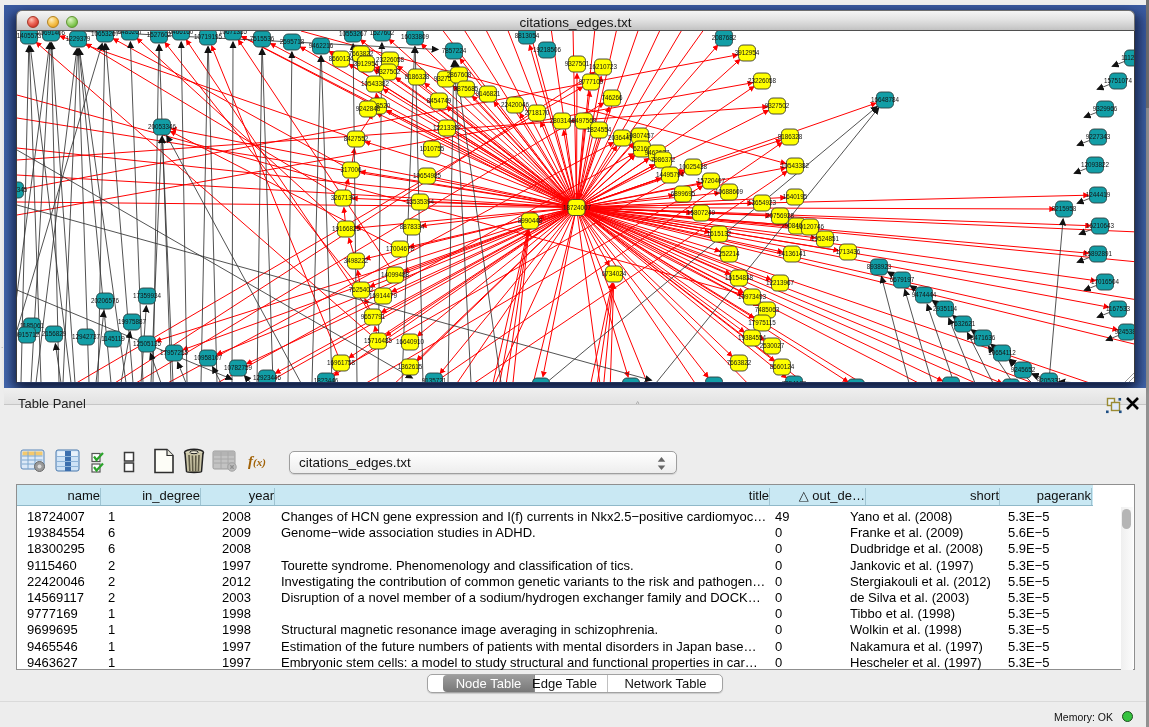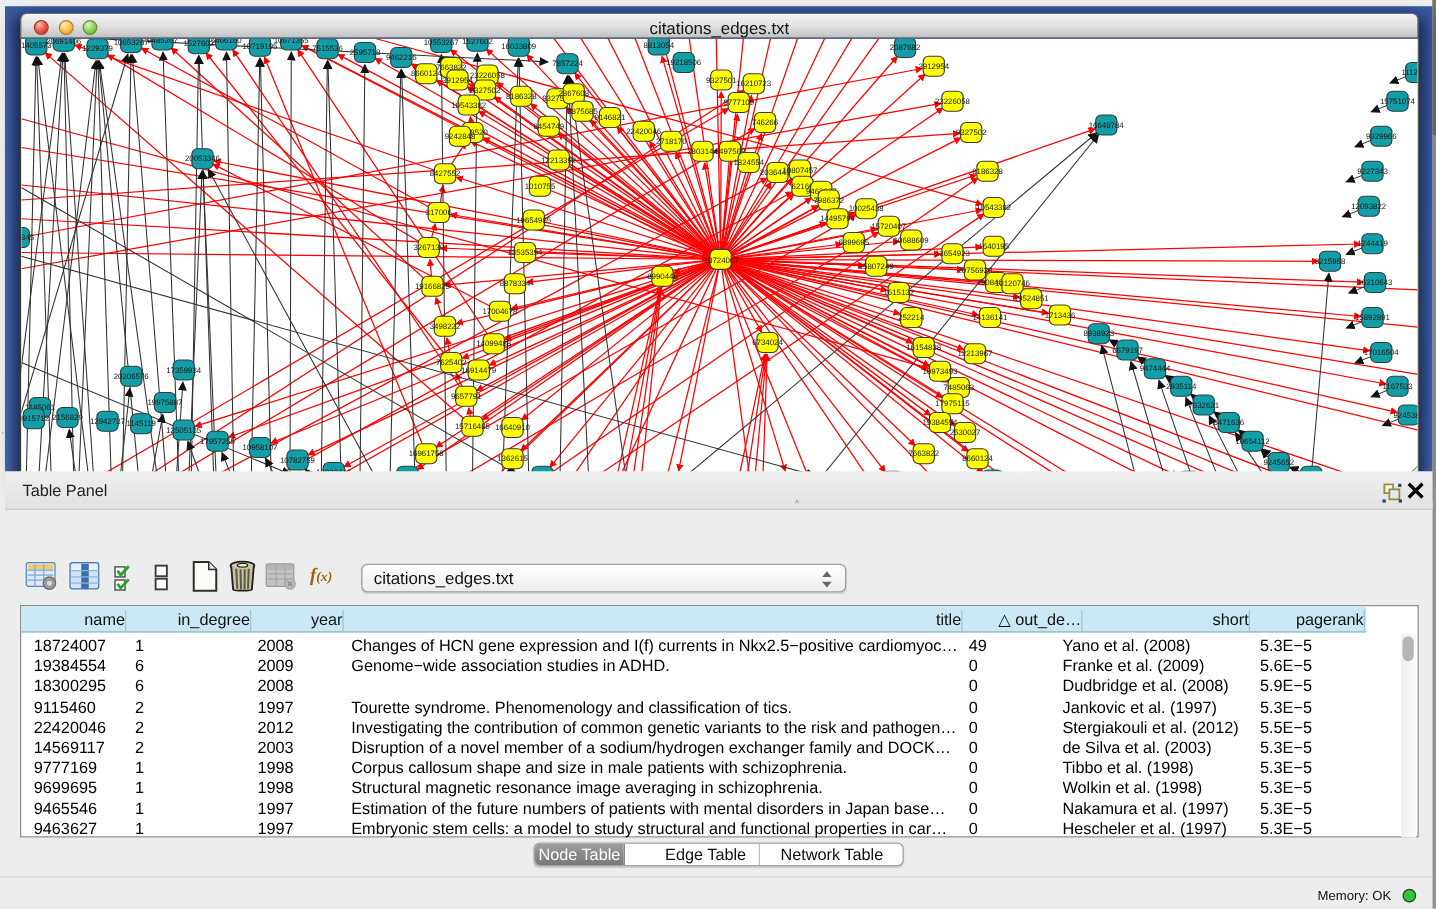--- a/index.html
+++ b/index.html
@@ -7,39 +7,39 @@
 #rightstrip{position:absolute;right:0;top:0;width:3px;height:727px;background:#919191}
 #rightstrip:before{content:"";position:absolute;left:0;top:0;width:3px;height:108px;background:#6f6f6f}
 #win{position:absolute;left:16px;top:10px;width:1119px;height:373px;border-radius:6px 6px 0 0;box-shadow:0 6px 11px 1px rgba(8,14,40,.62), 8px 4px 10px rgba(8,14,40,.30), -6px 3px 9px rgba(8,14,40,.30)}
 #titlebar{position:absolute;left:0;top:0;width:100%;height:21px;border-radius:6px 6px 0 0;background:linear-gradient(180deg,#f5f5f5 0%,#e3e3e3 45%,#cfcfcf 80%,#c2c2c2 100%);border:1px solid #6e6e6e;border-bottom:1px solid #4f4f4f}
 #titlebar .t{position:absolute;width:100%;text-align:center;top:3.5px;font-size:13.5px;color:#141414}
 .light{position:absolute;top:4.5px;width:12px;height:12px;border-radius:50%}
 #l1{left:10px;background:radial-gradient(circle at 35% 28%,#ffc2b5 0%,#ee6d5f 40%,#d33b2e 75%,#b02317 100%);border:1px solid #a63325}
 #l2{left:29.5px;background:radial-gradient(circle at 35% 28%,#ffeec2 0%,#f8cb60 40%,#eda928 75%,#cf8c14 100%);border:1px solid #b3821e}
 #l3{left:49px;background:radial-gradient(circle at 35% 28%,#ddf5c4 0%,#a2d878 40%,#6fbc3e 75%,#549f27 100%);border:1px solid #5f9431}
 #canvas{position:absolute;left:0;top:21px;width:1119px;height:352px;background:#fff;border-left:1px solid #3b3b3b;border-right:1px solid #3b3b3b;border-bottom:1px solid #24355e;overflow:hidden}
-#tp-bar{position:absolute;left:4px;top:377px;width:1142px;height:31px;background:linear-gradient(180deg,#efefef,#e2e2e2);border-bottom:1px solid #c6c6c6}
+#tp-bar{position:absolute;left:4px;top:388px;width:1142px;height:17px;background:linear-gradient(180deg,#efefef,#e2e2e2);border-bottom:1px solid #c6c6c6}
 #tp-bar .t{position:absolute;left:14px;top:8px;font-size:13px;color:#222}
 #tp-x{position:absolute;left:1121px;top:7px}
 .tbi{position:absolute}
 #dropdown{position:absolute;left:289px;top:451px;width:388px;height:23px;background:linear-gradient(180deg,#ffffff,#ededed);border:1px solid #9e9e9e;border-radius:5px;box-shadow:0 1px 1px rgba(0,0,0,.12)}
 #dropdown .t{position:absolute;left:9px;top:3px;font-size:13.5px;color:#111}
 #table{position:absolute;left:16px;top:484px;width:1119px;height:186px;background:#fff;border:1px solid #8f8f8f}
 #thead{position:absolute;left:0;top:0;width:1076px;height:21px;background:#c9e8f3;border-bottom:1px solid #8fb8c8;font-size:13px;color:#111}
 #thead .h{position:absolute;top:3px;height:17px;text-align:right;border-right:1px solid #9fc4d2}
 #tbody{position:absolute;left:0;top:24px;width:1117px;font-size:13px;color:#000}
 .tr{position:relative;height:16.2px;line-height:16.2px;white-space:nowrap}
 .tr div{position:absolute;overflow:hidden}
-.c0{left:10px;width:78px}.c1{left:91px;width:80px}.c2{left:189px;width:70px}.c3{left:264px;width:492px}
+.c0{left:10px;width:78px}.c1{left:91px;width:80px}.c2{left:205px;width:70px}.c3{left:264px;width:492px}
 .c4{left:758px;width:70px}.c5{left:833px;width:160px}.c6{left:991px;width:90px}
 #vscroll{position:absolute;left:1104px;top:22px;width:12px;height:163px;background:linear-gradient(90deg,#efefef,#fbfbfb)}
 #vthumb{position:absolute;left:1px;top:2px;width:9px;height:20px;border-radius:5px;background:#b5b5b5}
 #seg{position:absolute;left:427px;top:674px;width:296px;height:19px;border:1px solid #a2a2a2;border-radius:5px;background:#fff;font-size:13px;box-shadow:0 1px 1px rgba(0,0,0,.15)}
 #seg div{position:absolute;top:0;height:17px;line-height:17px;text-align:center}
-#seg .s1{left:0;width:72px;background:linear-gradient(180deg,#9d9d9d,#787878);color:#fff;border-radius:4px 0 0 4px;border-right:1px solid #8a8a8a}
+#seg .s1{left:15px;width:92px;background:linear-gradient(180deg,#9d9d9d,#787878);color:#fff;border-radius:4px 0 0 4px;border-right:1px solid #8a8a8a}
 #seg .s2{left:94px;width:86px;color:#111;border-right:1px solid #c0c0c0}
 #seg .s3{left:181px;width:113px;color:#111}
 #status{position:absolute;left:0;top:701px;width:1146px;height:26px;border-top:1px solid #dadada}
 #status .t{position:absolute;right:33px;top:9px;font-size:10.5px;color:#111}
 #memdot{position:absolute;left:1122px;top:9px;width:11px;height:11px;border-radius:50%;background:#35c33f;border:1px solid #1e4d1e}
 </style></head><body>
 <div id="page">
  <div id="desktop"></div>
  <div id="rightstrip"></div>
  <div id="win">
@@ -774,21 +774,20 @@
           <div class="c2">2003</div>
           <div class="c3">Disruption of a novel member of a sodium/hydrogen exchanger family and DOCK…</div>
           <div class="c4">0</div>
           <div class="c5">de Silva et al. (2003)</div>
           <div class="c6">5.3E−5</div>
         </div>
         <div class="tr">
           <div class="c0">9777169</div>
           <div class="c1">1</div>
           <div class="c2">1998</div>
-          <div class="c3">Corpus callosum shape and size in male patients with schizophrenia.</div>
           <div class="c4">0</div>
           <div class="c5">Tibbo et al. (1998)</div>
           <div class="c6">5.3E−5</div>
         </div>
         <div class="tr">
           <div class="c0">9699695</div>
           <div class="c1">1</div>
           <div class="c2">1998</div>
           <div class="c3">Structural magnetic resonance image averaging in schizophrenia.</div>
           <div class="c4">0</div>

